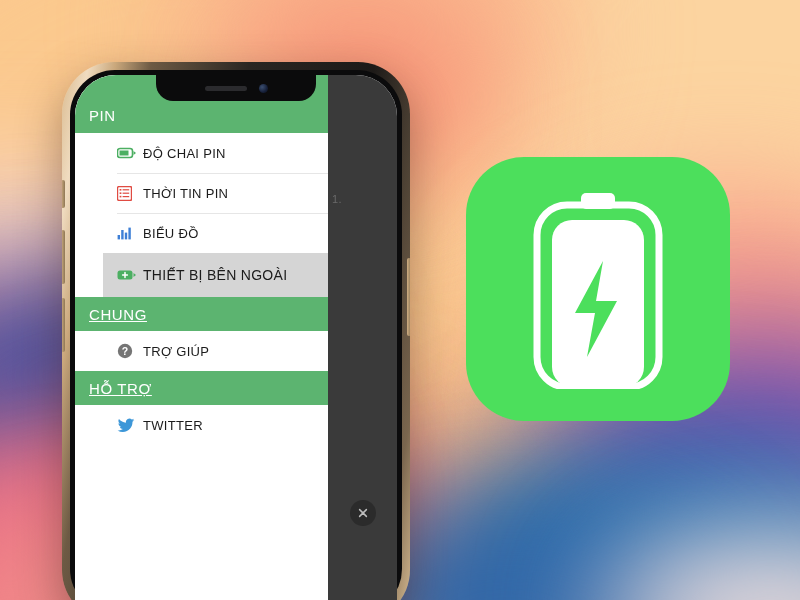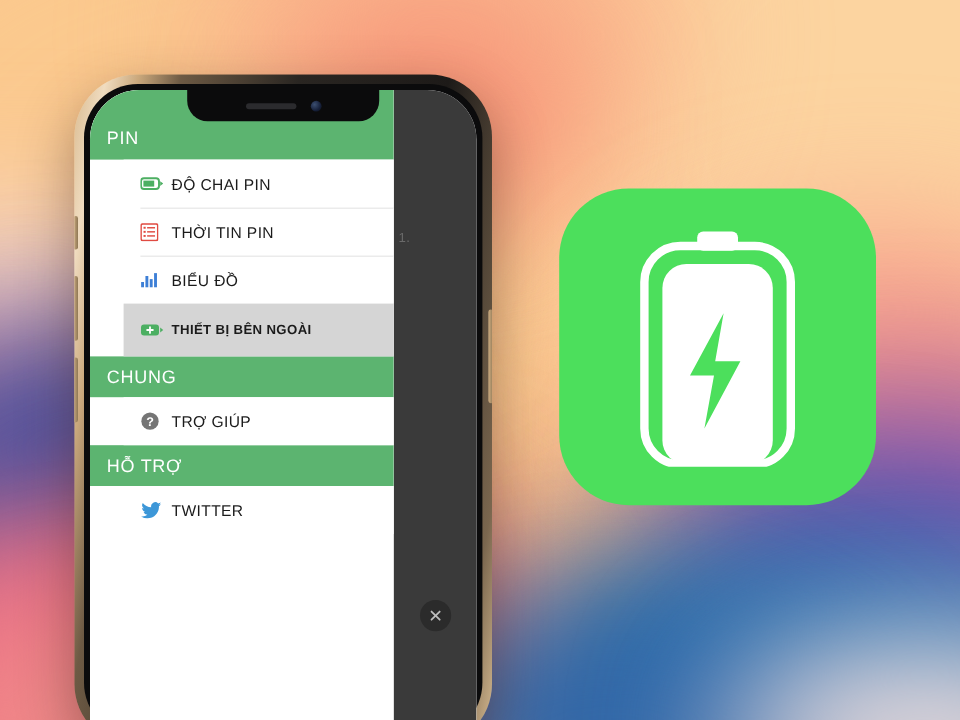--- a/index.html
+++ b/index.html
@@ -84,36 +84,36 @@
     display:flex; align-items:center; justify-content:center;
   }
   #close-button svg { display:block; }
 
   .section-header {
     background:#5cb470; color:#ffffff;
     font-size:15px; letter-spacing:.6px;
     padding:0 14px; display:flex; align-items:center; flex:none;
   }
   #header-pin { height:58px; padding-top:22px; align-items:center; }
-  .section-header.sub { height:34px; }
+  .section-header.sub { height:34px;text-decoration:underline; }
 
   .drawer-row {
     height:40px; flex:none; display:flex; align-items:center;
     padding:0 14px; background:#ffffff; position:relative;margin-left:28px;
   }
   .drawer-row + .drawer-row::before {
     content:""; position:absolute; left:14px; right:0; top:0;
     height:1px; background:#e6e6e6;
   }
   .drawer-row.selected { background:#d5d5d5; height:44px; }
   .drawer-row.selected::before { display:none; }
   .row-icon { width:26px; flex:none; display:flex; align-items:center; justify-content:flex-start; }
   .row-icon svg { display:block; }
   .row-label { font-size:13px; color:#1b1b1b; letter-spacing:.3px; white-space:nowrap; }
-  .drawer-row.selected .row-label { font-weight:bold; font-size:11px; }
+  .drawer-row.selected .row-label { font-weight:normal; font-size:14px; }
 </style>
 </head>
 <body>
 
 <div id="wallpaper">
   <div class="blob b1"></div>
   <div class="blob b2"></div>
   <div class="blob b13"></div>
   <div class="blob b14"></div>
   <div class="blob b3"></div>

